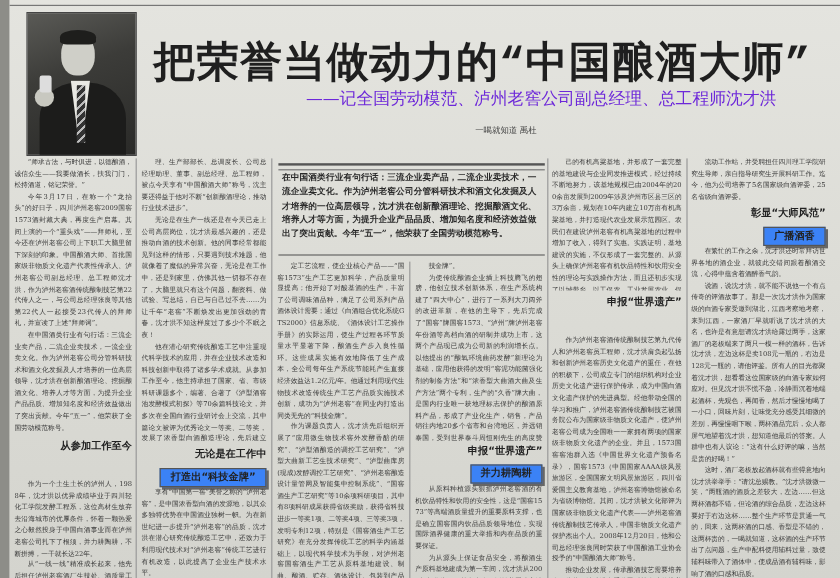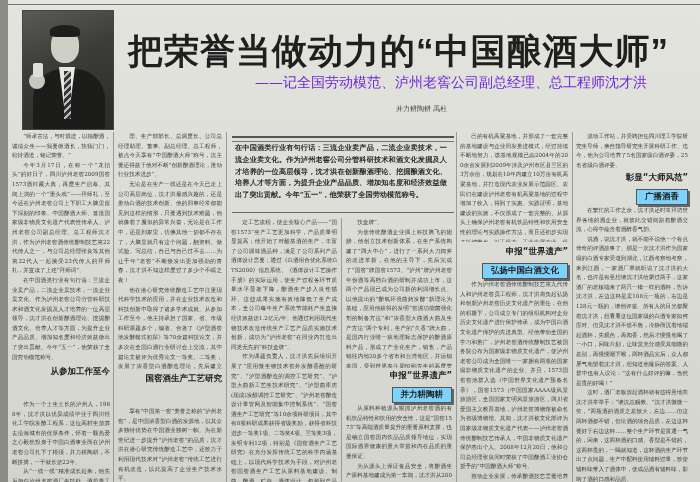--- a/index.html
+++ b/index.html
@@ -8,31 +8,31 @@
   .leftedge{position:absolute;left:0;top:0;width:8px;height:482px;background:#8d8d88;}
   .topline{position:absolute;left:8px;top:4px;width:692px;height:1px;background:#777;}
   .photo{position:absolute;left:22px;top:10px;width:90px;height:118px;background:linear-gradient(160deg,#5a5a56 0%,#3c3c39 40%,#2a2a28 100%);border:1px solid #444;overflow:hidden;}
   .photo .face{position:absolute;left:28px;top:18px;width:28px;height:34px;border-radius:45%;background:#cfcfc8;}
   .photo .hair{position:absolute;left:27px;top:14px;width:30px;height:12px;border-radius:50% 50% 20% 20%;background:#1e1e1c;}
   .photo .suit{position:absolute;left:10px;top:58px;width:72px;height:62px;border-radius:30px 30px 0 0;background:#1c1c1b;}
   .photo .shirt{position:absolute;left:36px;top:56px;width:16px;height:50px;background:#e9e9e4;clip-path:polygon(0 0,100% 0,60% 100%,40% 100%);}
   .photo .tie{position:absolute;left:41px;top:60px;width:7px;height:48px;background:repeating-linear-gradient(135deg,#333 0 3px,#bbb 3px 5px);}
   .photo .glass{position:absolute;left:10px;top:52px;width:10px;height:14px;background:#ddd;border-radius:2px;}
   .photo .hand{position:absolute;left:6px;top:62px;width:16px;height:16px;border-radius:50%;background:#c8c8c0;}
-  .headline{position:absolute;left:128px;top:28px;font-size:35px;font-weight:bold;letter-spacing:1px;color:#1f1f1f;white-space:nowrap;font-family:Liberation Sans, sans-serif;text-align:right;}
+  .headline{position:absolute;left:128px;top:28px;font-size:35px;font-weight:bold;letter-spacing:1px;color:#1f1f1f;white-space:nowrap;font-family:Liberation Mono, monospace;text-align:right;}
   .subtitle{position:absolute;left:255px;top:74px;font-size:14px;color:#6d28d9;white-space:nowrap;}
   .byline{position:absolute;left:396px;top:104px;font-size:7px;color:#444;white-space:nowrap;}
   .col{position:absolute;font-size:5.6px;line-height:9.6px;color:#3a3a3a;text-align:justify;overflow:hidden;word-break:break-all;}
   .col p{margin:0;text-indent:2em;}
   .lead{position:absolute;left:235px;top:142px;width:212px;font-size:7.2px;line-height:11.8px;font-weight:bold;color:#2a2a2a;text-align:justify;word-break:break-all;}
   .lead-rule{position:absolute;left:232px;top:136px;width:222px;height:3px;border-top:2px solid #555;border-bottom:1px solid #777;}
   .lead-rule2{position:absolute;left:232px;top:212px;width:222px;height:1px;background:#666;}
   .sechead{position:absolute;text-align:right;}
   .sechead .h1{font-size:8.5px;font-weight:bold;color:#222;white-space:nowrap;font-family:"DejaVu Sans",sans-serif;}
-  .sechead .h2{display:inline-block;margin-top:2px;padding:1px 8px;font-size:8.5px;font-weight:bold;color:#222;background:#7dd3fc;border:1px solid #555;box-shadow:2px 2px 0 #666;white-space:nowrap;font-family:"DejaVu Sans",sans-serif;}
+  .sechead .h2{display:inline-block;margin-top:2px;padding:1px 8px;font-size:8.5px;font-weight:bold;color:#222;background:#3b82f6;border:1px solid #555;box-shadow:2px 2px 0 #666;white-space:nowrap;font-family:"DejaVu Sans",sans-serif;}
   .vrule{position:absolute;width:1px;background:#999;}
 </style>
 </head>
 <body>
 
 <div class="leftedge"></div>
 <div class="page"></div>
 <div class="topline"></div>
 
 <div class="photo">
@@ -40,21 +40,21 @@
   <div class="shirt"></div>
   <div class="tie"></div>
   <div class="face"></div>
   <div class="hair"></div>
   <div class="hand"></div>
   <div class="glass"></div>
 </div>
 
 <div class="headline">把荣誉当做动力的“中国酿酒大师”</div>
 <div class="subtitle">——记全国劳动模范、泸州老窖公司副总经理、总工程师沈才洪</div>
-<div class="byline">并力耕陶耕  禹杜</div>
+<div class="byline">一喝就知道  禹杜</div>
 
 <div class="lead-rule"></div>
 <div class="lead">在中国酒类行业有句行话：三流企业卖产品，二流企业卖技术，一流企业卖文化。作为泸州老窖公司分管科研技术和酒文化发掘及人才培养的一位高层领导，沈才洪在创新酿酒理论、挖掘酿酒文化、培养人才等方面，为提升企业产品品质、增加知名度和经济效益做出了突出贡献。今年“五一”，他荣获了全国劳动模范称号。</div>
 <div class="lead-rule2"></div>
 
 <div class="col" style="left:12px;top:132px;width:98px;height:230px;">
   <p>“师承古法，与时俱进，以德酿酒，诚信众生——我要做酒长，扶我门门，松持酒道，铭记荣誉。”</p>
   <p>今年3月17日，在称一个“龙抬头”的好日子，四川泸州老窖2009国窖1573酒封藏大典，再度生产启幕。其间上演的一个“重头戏”——拜师礼，至今还在泸州老窖公司上下职工大脑里留下深刻的印象。中国酿酒大师、首批国家级非物质文化遗产代表性传承人、泸州老窖公司副总经理、总工程师沈才洪，作为泸州老窖酒传统酿制技艺第22代传人之一，与公司总经理张良等其他第22代人一起接受23代传人的拜师礼，并宣读了上述“拜师词”。</p>
   <p>在中国酒类行业有句行话：三流企业卖产品，二流企业卖技术，一流企业卖文化。作为泸州老窖公司分管科研技术和酒文化发掘及人才培养的一位高层领导，沈才洪在创新酿酒理论、挖掘酿酒文化、培养人才等方面，为提升企业产品品质、增加知名度和经济效益做出了突出贡献。今年“五一”，他荣获了全国劳动模范称号。</p>
 
@@ -67,21 +67,22 @@
   <p>从“一线一线”精准成长起来，他先后担任泸州老窖酒厂生技处、酒质量工艺员，科研所技术员、发酵分公司经理、基酒分公司经</p>
 </div>
 <div class="vrule" style="left:113px;top:132px;height:350px;"></div>
 
 <div class="col" style="left:118px;top:132px;width:104px;height:240px;">
   <p>理、生产部部长、总调度长、公司总经理助理、董事、副总经理、总工程师，被点今天享有“中国酿酒大师”称号，沈主要还得益于他对不断“创新酿酒理论，推动行业技术进步”。</p>
   <p>无论是在生产一线还是在今天已走上公司高层岗位，沈才洪最感兴趣的，还是推动白酒的技术创新。他的同事经常都能见到这样的情形，只要遇到技术难题，他就像着了魔似的异常兴奋，无论是在工作中，还是到家里，仿佛其他一切都不存在了，大脑里就只有这个问题，翻资料、做试验、写总结，自已与自己过不去……为让千年“老窖”不断焕发出更加强劲的青春，沈才洪不知这样度过了多少个不眠之夜！</p>
   <p>他在潜心研究传统酿造工艺中注重现代科学技术的应用，并在企业技术改造和科技创新中取得了诸多学术成就。从参加工作至今，他主持承担了国家、省、市级科研课题多个，编著、合著了《泸型酒窖池发酵模式初探》等70余篇科技论文，并多次在全国白酒行业研讨会上交流，其中篇论文被评为优秀论文一等奖、二等奖，发展了浓香型白酒酿造理论，先后建立了“泸型酒窖内发酵模式”、“酯氧环境曲药发酵”、“白酒酿体层级设计”等发酵理论。针对白酒行业长期以来都存在不能指导生产的问题，他还作为酿酒工业协会专家积极参与白酒标准的修订和酒药标准的研制工作——这些都尤不显著地推动了行业技术进步与发展，并为泸州老窖公司新增利税8亿多元。</p>
 </div>
 <div class="sechead" style="left:118px;top:373px;width:104px;">
-  <div class="h1">国窖酒生产工艺研究</div>
+  <div class="h1">无论是在工作中</div>
+  <div class="h2">打造出“科技金牌”</div>
 </div>
 <div class="col" style="left:118px;top:407px;width:104px;height:75px;">
   <p>享有“中国第一窖”美誉之称的“泸州老窖”，是中国浓香型白酒的发源地，以其众多独特优势在中国酒业独树一帜。为在新世纪进一步提升“泸州老窖”的品质，沈才洪在潜心研究传统酿造工艺中，还致力于利用现代技术对“泸州老窖”传统工艺进行有机改造，以此提高了企业生产技术水平。</p>
 
 </div>
 <div class="vrule" style="left:226px;top:132px;height:350px;"></div>
 
 <div class="col" style="left:231px;top:218px;width:106px;height:264px;">
   <p>定工艺流程，使企业核心产品——“国窖1573”生产工艺更加科学，产品质量明显提高；他开始了对酸基酒的生产，丰富了公司调味酒品种，满足了公司系列产品酒体设计需要；通过《白酒组合优化系统GTS2000》信息系统、《酒体设计工艺操作手册》的实际运用，使生产过程各环节质量水平显著下降，酿酒生产步入良性循环。这些成果实施有效地降低了生产成本，全公司每年生产系统节能耗产生直接经济效益达1.2亿元/年。他通过利用现代生物技术改造传统生产工艺产品质实施技术创新，成功为“泸州老窖”在同业内打造出同类无先的“科技金牌”。</p>
   <p>作为课题负责人，沈才洪先后组织开展了“应用微生物技术窖外发酵香醅的研究”、“泸型酒酿造的调控工艺研究”、“泸型大曲新工艺生技术研究”、“泸型曲库房(现成)发醇调控工艺研究”、“泸州老窖酿造设计量管网及智能集中控制系统”、“国窖酒生产工艺研究”等10余项科研项目，其中有8项科研成果获得省级奖励，获得省科技进步一等奖1项、二等奖4项、三等奖3项，发明专利12项，特别是《国窖酒生产工艺研究》在充分发挥传统工艺的科学内涵基础上，以现代科学技术为手段，对泸州老窖国窖酒生产工艺从原料基地建设、制曲、酿酒、贮存、酒体设计、包装到产品检验出厂等生产各大环节进行了系统研究，总结形成一套规范化、科学化和标准化的“国窖酒生产工艺技术”。该项目于2004年度获四川省科技进步一等奖，是酿酒行业近20年来首个工艺与产品类的一等奖，被誉为“科</p>
@@ -100,21 +101,20 @@
   <p>从原料种植源头狠抓泸州老窖酒的有机饮品特性和饮用的安全性，这是“国窖1573”等高端酒质量提升的重要原料支撑，也是确立国窖国内饮品品质领导地位，实现国际酒界健康的重大举措和内在品质的重要保证。</p>
   <p>为从源头上保证食品安全，将酿酒生产原料基地建成为第一车间，沈才洪从2003年起作为项目总负责人，开始着手建立泸州老窖自</p>
 </div>
 <div class="vrule" style="left:456px;top:132px;height:350px;"></div>
 
 <div class="col" style="left:460px;top:132px;width:108px;height:110px;">
   <p>己的有机高粱基地，并形成了一套完整的基地建设与企业同发推进模式，经过持续不断地努力，该基地规模已由2004年的200余亩发展到2009年涉及泸州市区县三区的3万余亩，规划在10年内建立10万亩有机高粱基地，并打造现代农业发展示范园区。农民们在建设泸州老窖有机高粱基地的过程中增加了收入，得到了实惠。实践证明，基地建设的实施，不仅形成了一套完整的、从源头上确保泸州老窖有机饮品特性和饮用安全性的理论与实践操作方法，而且还初步实现了以城带乡、以工促农、工业发展农业，促进社会主义新农村建设的目标。目前，基地规模已发展到10万亩，并计划几年内发展到50万亩。</p>
 </div>
 <div class="sechead" style="left:460px;top:246px;width:108px;">
   <div class="h1">申报“世界遗产”</div>
-  <div class="h2">弘扬中国白酒文化</div>
 </div>
 <div class="col" style="left:460px;top:280px;width:108px;height:202px;">
   <p>作为泸州老窖酒传统酿制技艺第九代传人和泸州老窖员工程师，沈才洪肩负起弘扬和创新泸州老窖历史文化遗产的重任，在他的积极下，公司成立专门的组织机构对企业历史文化遗产进行保护传承，成为中国白酒文化遗产保护的先进典型。经他带动全国的学习和推广，泸州老窖酒传统酿制技艺被国务院公布为国家级非物质文化遗产，使泸州老窖公司成为全国唯一一家拥有两项的国家级非物质文化遗产的企业。并且，1573国窖窖池群入选《中国世界文化遗产预备名录》，国窖1573（中国国家AAAA级风景旅游区，全国国家文明风景旅游区，四川省爱国主义教育基地，泸州老窖博物馆被命名为省级博物馆。其间，沈才洪被文化部评为国家级非物质文化遗产代表——泸州老窖酒传统酿制技艺传承人，中国非物质文化遗产保护杰出个人。2008年12月20日，他和公司总经理张良同时荣获了中国酿酒工业协会授予的“中国酿酒大师”称号。</p>
   <p>推动企业发展，传承酿酒技艺需要培养人。为此，沈才洪在重公司科技人才的培养与引进，他积极推动“泸州老窖”建立了博士后</p>
 </div>
 <div class="vrule" style="left:572px;top:132px;height:350px;"></div>
 
 <div class="col" style="left:576px;top:132px;width:112px;height:36px;">
   <p>流动工作站，并受聘担任四川理工学院研究生导师，亲自指导研究生开展科研工作。迄今，他为公司培养了5名国家级白酒评委，25名省级白酒评委。</p>
 </div>

